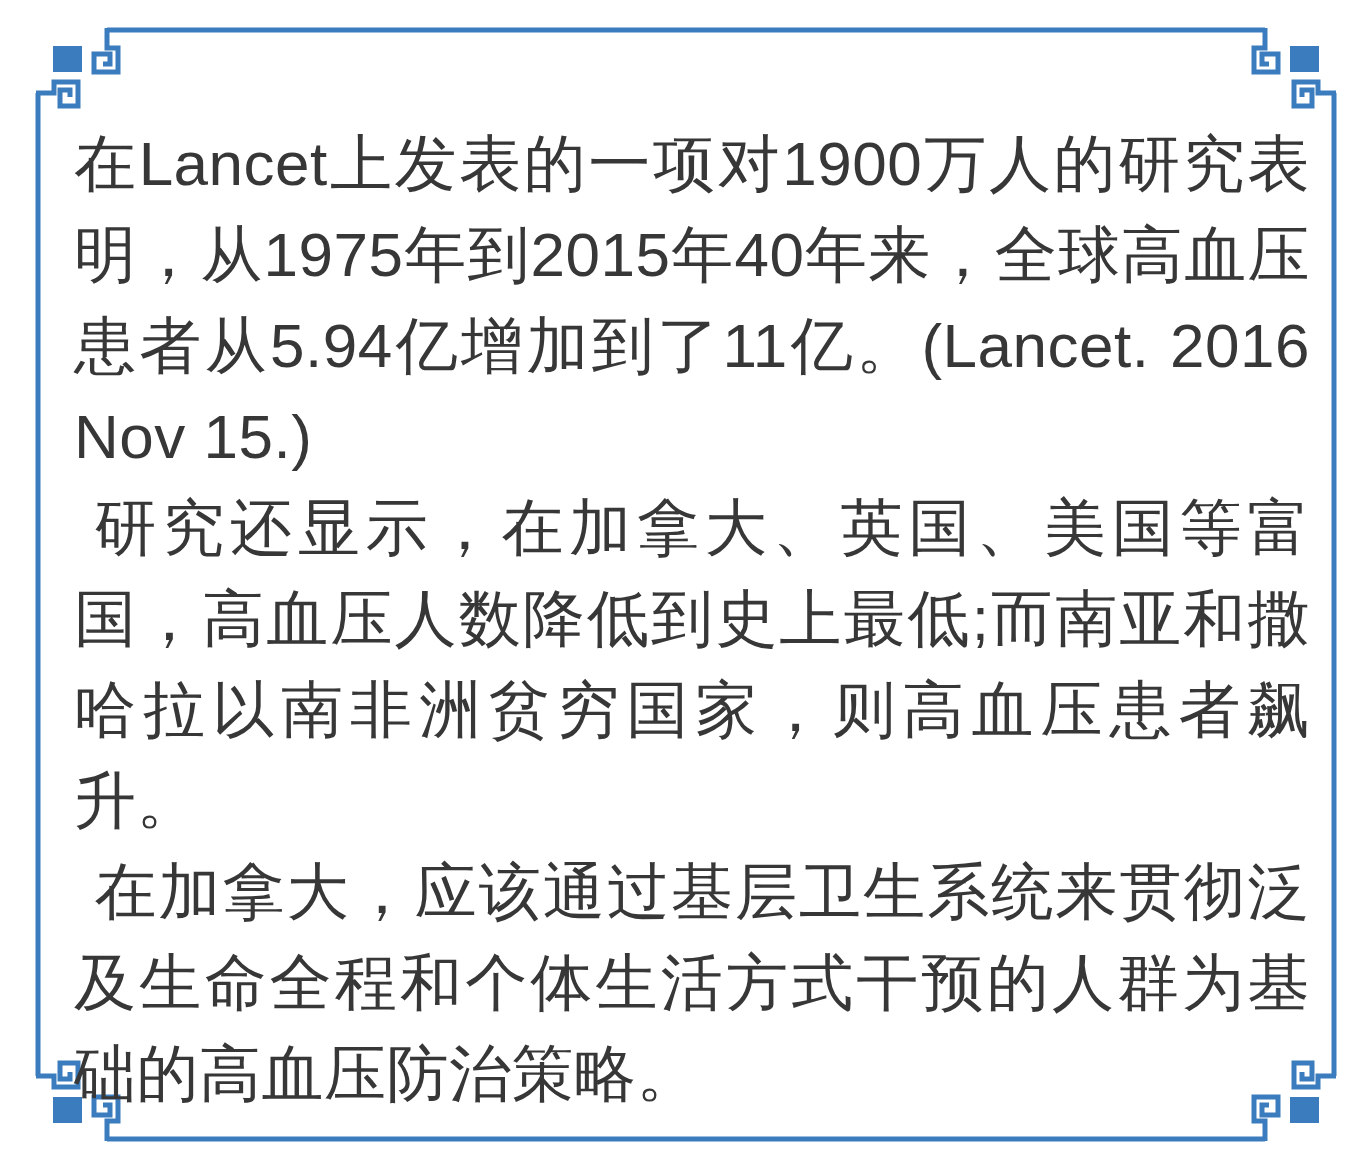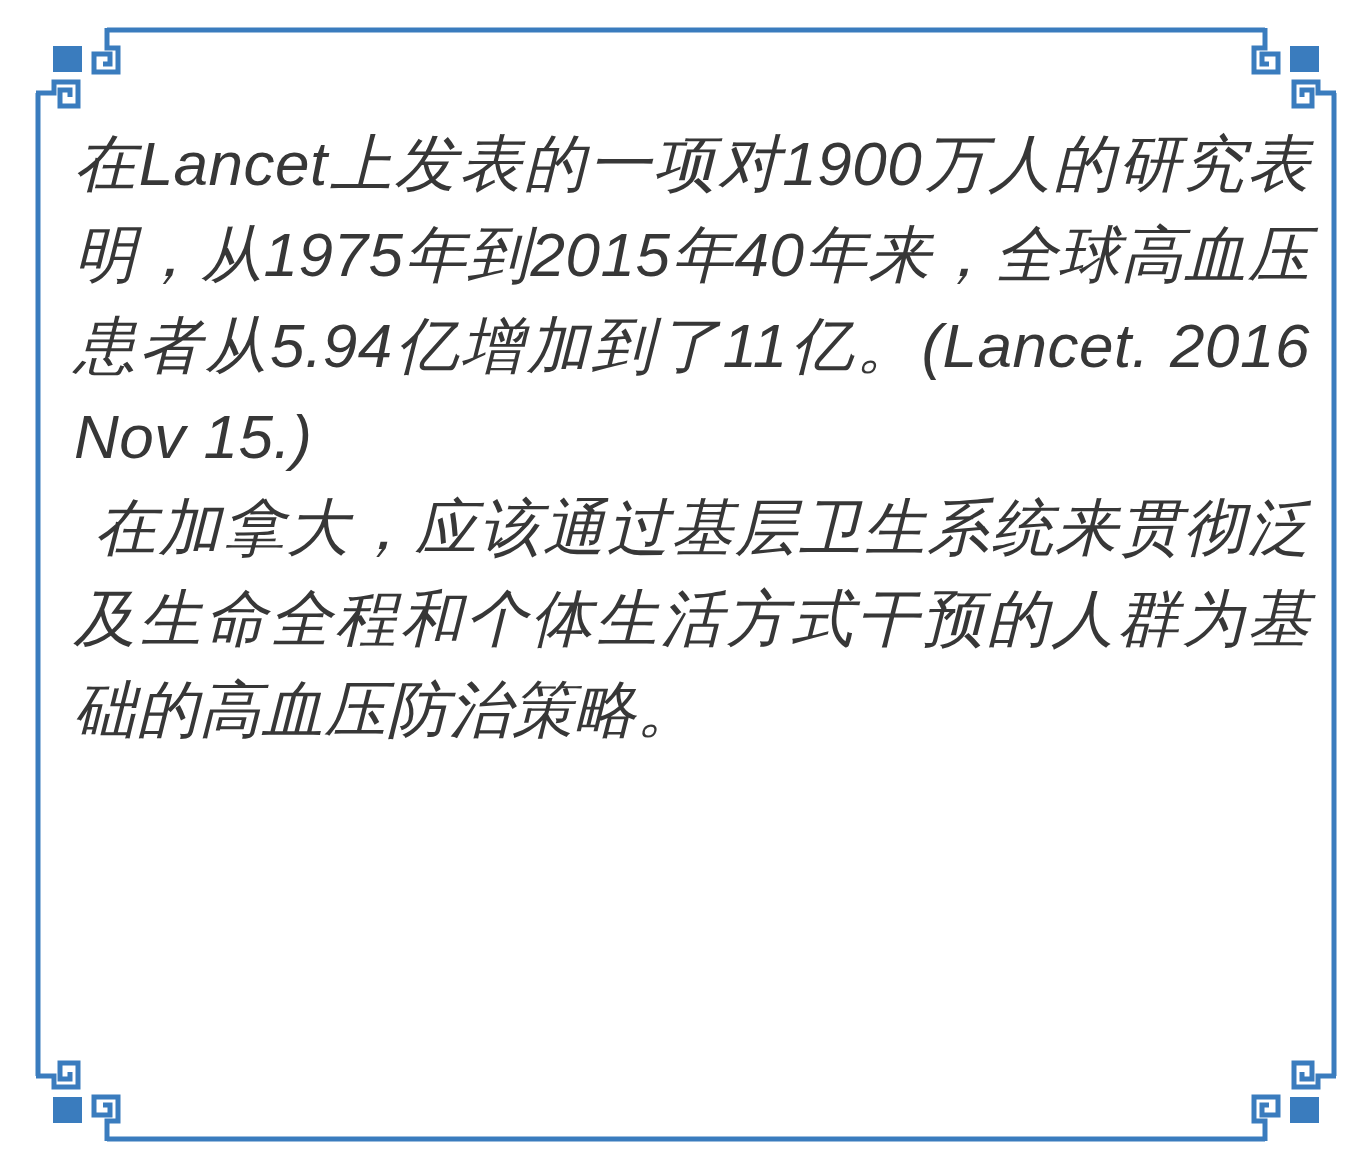--- a/index.html
+++ b/index.html
@@ -23,21 +23,20 @@
   .frame .borderline{
     stroke:var(--accent);
     stroke-width:5;
     fill:none;
   }
   .text-block{
     position:absolute;
     left:74px;
     top:118px;
     width:1236px;
-    font-style:italic;
   }
   .text-block p{
     margin:0;
     font-size:62px;
     line-height:91px;
     color:var(--text);
     text-align:justify;
     text-justify:inter-ideograph;
     letter-spacing:0.5px;
     word-break:break-all;
@@ -71,14 +70,15 @@
   </g>
 
   <use href="#corner"></use>
   <use href="#corner" transform="translate(1372,0) scale(-1,1)"></use>
   <use href="#corner" transform="translate(0,1169) scale(1,-1)"></use>
   <use href="#corner" transform="translate(1372,1169) scale(-1,-1)"></use>
 </svg>
 
 <div class="text-block">
   <p>在Lancet上发表的一项对1900万人的研究表明，从1975年到2015年40年来，全球高血压患者从5.94亿增加到了11亿。(Lancet. 2016 Nov 15.)</p>
+  <p class="indented">研究还显示，在加拿大、英国、美国等富国，高血压人数降低到史上最低;而南亚和撒哈拉以南非洲贫穷国家，则高血压患者飙升。</p>
   <p class="indented">在加拿大，应该通过基层卫生系统来贯彻泛及生命全程和个体生活方式干预的人群为基础的高血压防治策略。</p>
 </div>
 
 </body></html>

